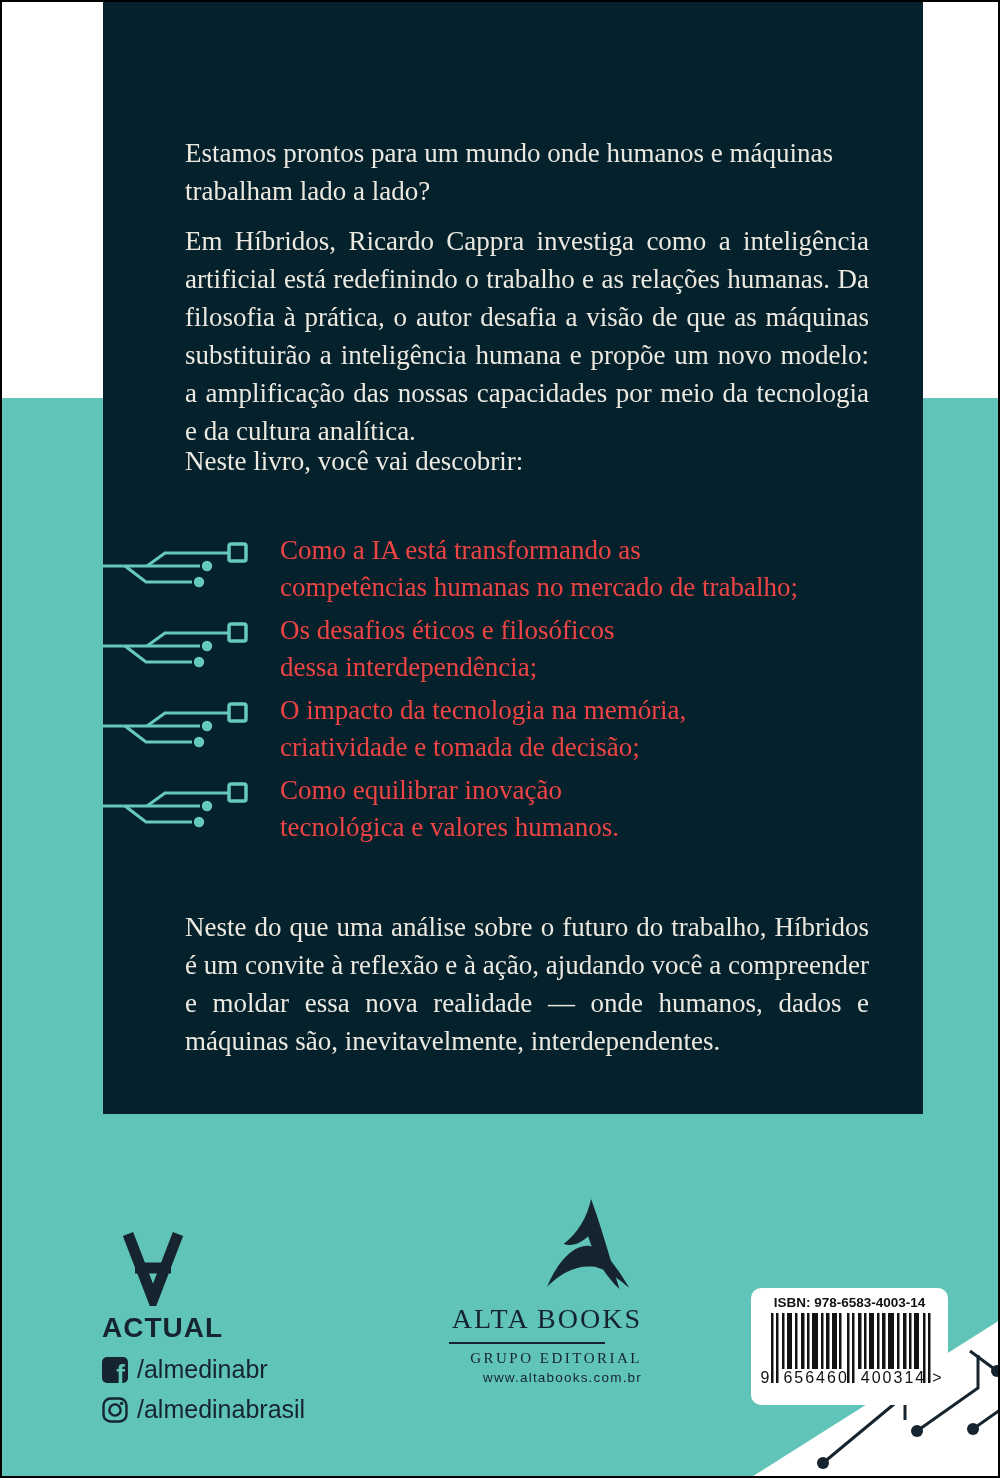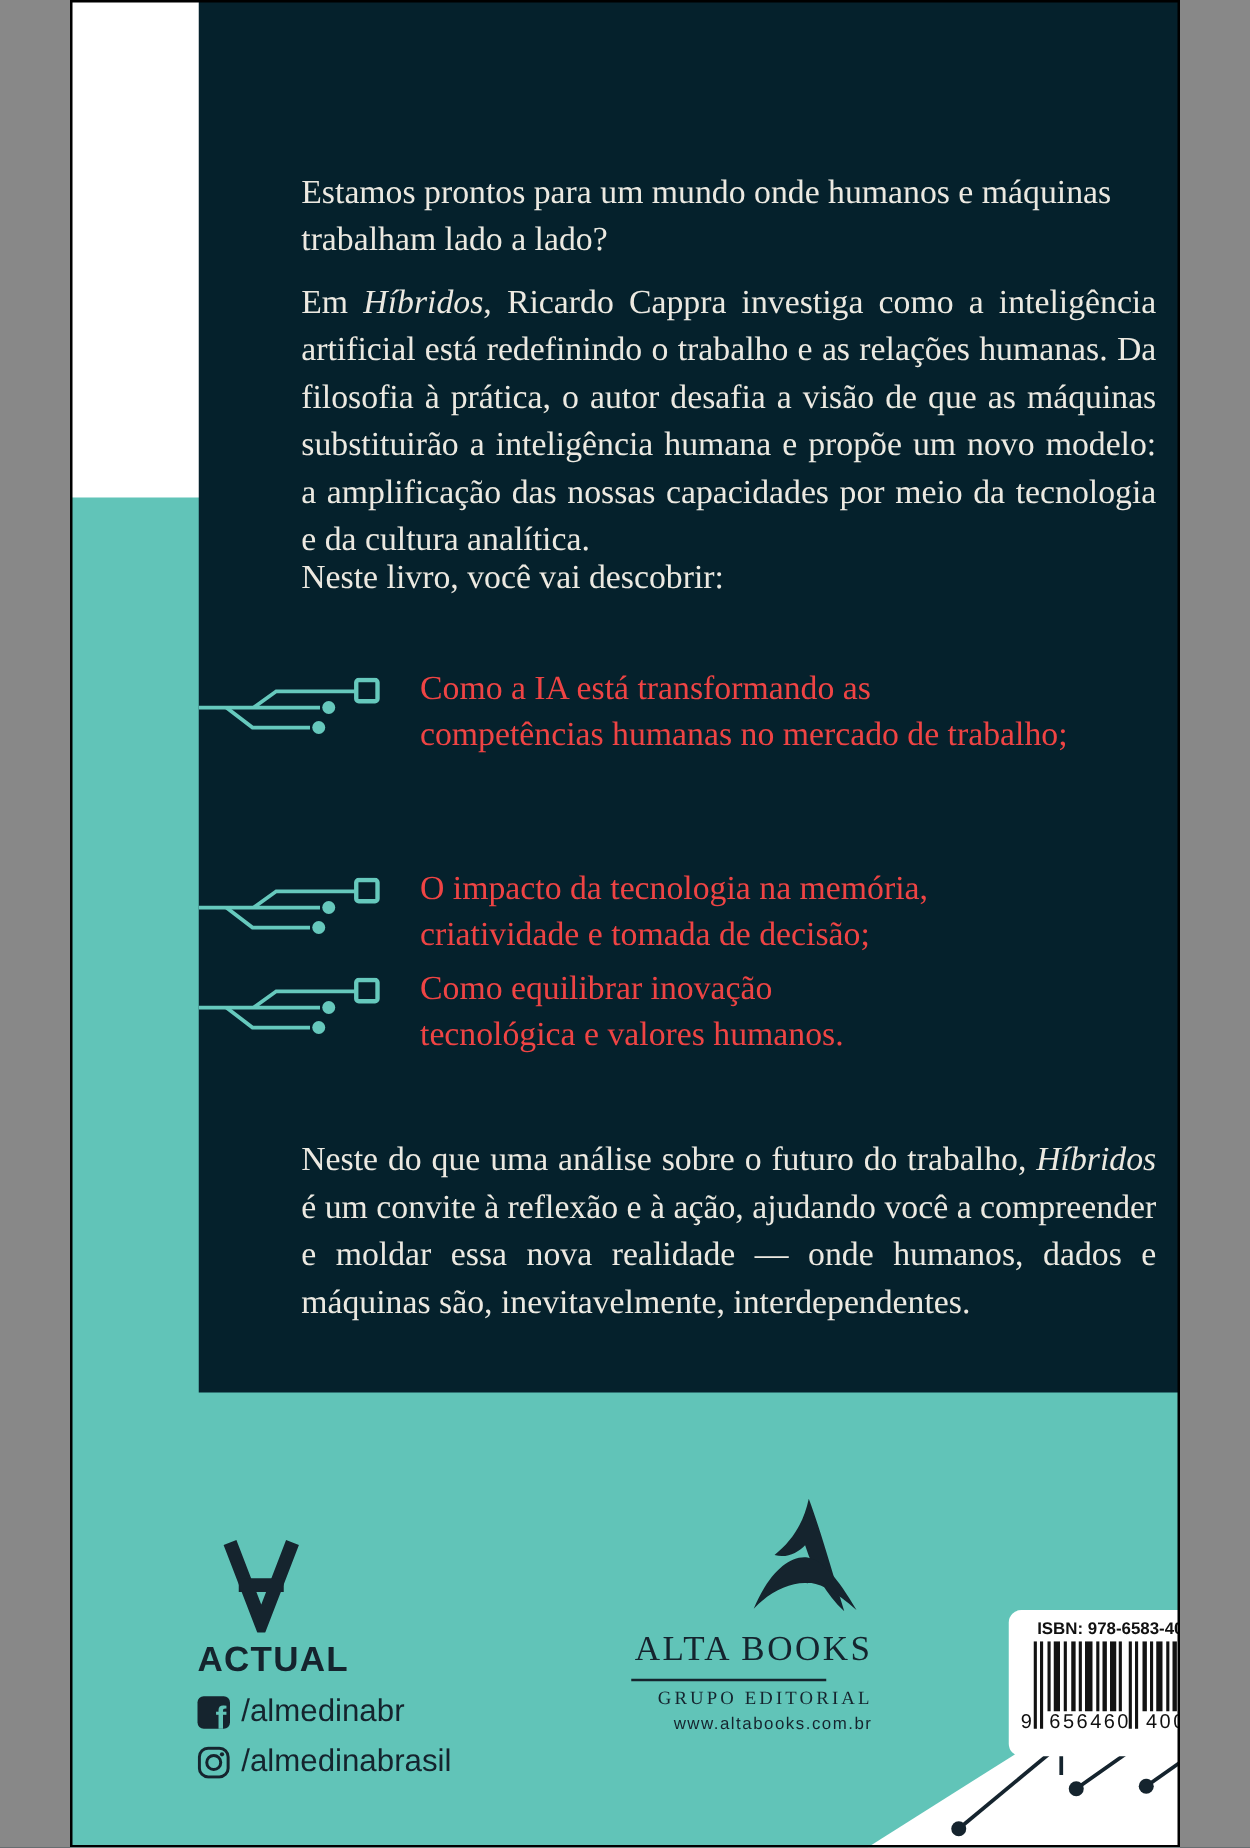--- a/index.html
+++ b/index.html
@@ -1,28 +1,28 @@
 <!DOCTYPE html>
 <html><head>
 <meta charset="utf-8">
 <style>
   html,body{margin:0;padding:0;background:#888;}
-  .page{position:relative;width:888px;height:1478px;margin:0 auto;background:#ffffff;
+  .page{position:relative;width:1000px;height:1478px;margin:0 auto;background:#ffffff;
         overflow:hidden;font-family:"Liberation Serif","DejaVu Serif",serif;}
   .frame{position:absolute;inset:0;border:2px solid #000;pointer-events:none;z-index:60;}
   .teal-bg{position:absolute;left:0;top:398px;right:0;bottom:0;background:#61c4b8;}
   .panel{position:absolute;left:103px;top:0;width:820px;height:1114px;background:#05212c;z-index:2;}
 
   .panel .txt{position:absolute;left:82px;color:#ece9e1;font-size:27px;line-height:38px;margin:0;}
   .lede{top:134px;width:700px;}
   .lede span{display:block;white-space:nowrap;}
   .synopsis{top:222px;width:684px;text-align:justify;}
   .list-intro{top:442px;width:600px;}
   .closing{top:908px;width:684px;text-align:justify;}
-  .italic{font-style:italic;}
+  .italic{}
 
   .bullet-row{position:absolute;left:0;width:100%;height:80px;}
   .bullet-row .circuit{position:absolute;left:0;top:10px;}
   .bullet-row .btxt{position:absolute;left:177px;top:0;color:#ef4444;font-size:27px;line-height:37px;}
   .bullet-row .btxt span{display:block;white-space:nowrap;}
   .b0{top:532px}.b1{top:612px}.b2{top:692px}.b3{top:772px}
 
   
   .ink{color:#15242e;margin-left:20px;}
   .actual-block{position:absolute;left:82px;top:1232px;z-index:3;}
@@ -84,20 +84,36 @@
         <rect x="126" y="2" width="17" height="17" rx="2" fill="#05212c" stroke="#66c9bd" stroke-width="3.5"></rect>
         <circle cx="104" cy="24" r="5.2" fill="#66c9bd"></circle>
           <circle cx="96" cy="40" r="5.2" fill="#66c9bd"></circle>
       </svg>
       <div class="btxt">
         <span>Como a IA está transformando as</span>
         <span>competências humanas no mercado de trabalho;</span>
       </div>
     </div>
 
+    <div class="bullet-row b1">
+      <svg class="circuit" width="150" height="52" viewBox="0 0 150 52">
+        <g fill="none" stroke="#66c9bd" stroke-width="3">
+          <path d="M0,24 H97"></path>
+            <path d="M44,24 L62,11 H126"></path>
+            <path d="M22,24 L43,40 H89"></path>
+        </g>
+        <rect x="126" y="2" width="17" height="17" rx="2" fill="#05212c" stroke="#66c9bd" stroke-width="3.5"></rect>
+        <circle cx="104" cy="24" r="5.2" fill="#66c9bd"></circle>
+          <circle cx="96" cy="40" r="5.2" fill="#66c9bd"></circle>
+      </svg>
+      <div class="btxt">
+        <span>Os desafios éticos e filosóficos</span>
+        <span>dessa interdependência;</span>
+      </div>
+    </div>
 
     <div class="bullet-row b2">
       <svg class="circuit" width="150" height="52" viewBox="0 0 150 52">
         <g fill="none" stroke="#66c9bd" stroke-width="3">
           <path d="M0,24 H97"></path>
             <path d="M44,24 L62,11 H126"></path>
             <path d="M22,24 L43,40 H89"></path>
         </g>
         <rect x="126" y="2" width="17" height="17" rx="2" fill="#05212c" stroke="#66c9bd" stroke-width="3.5"></rect>
         <circle cx="104" cy="24" r="5.2" fill="#66c9bd"></circle>

